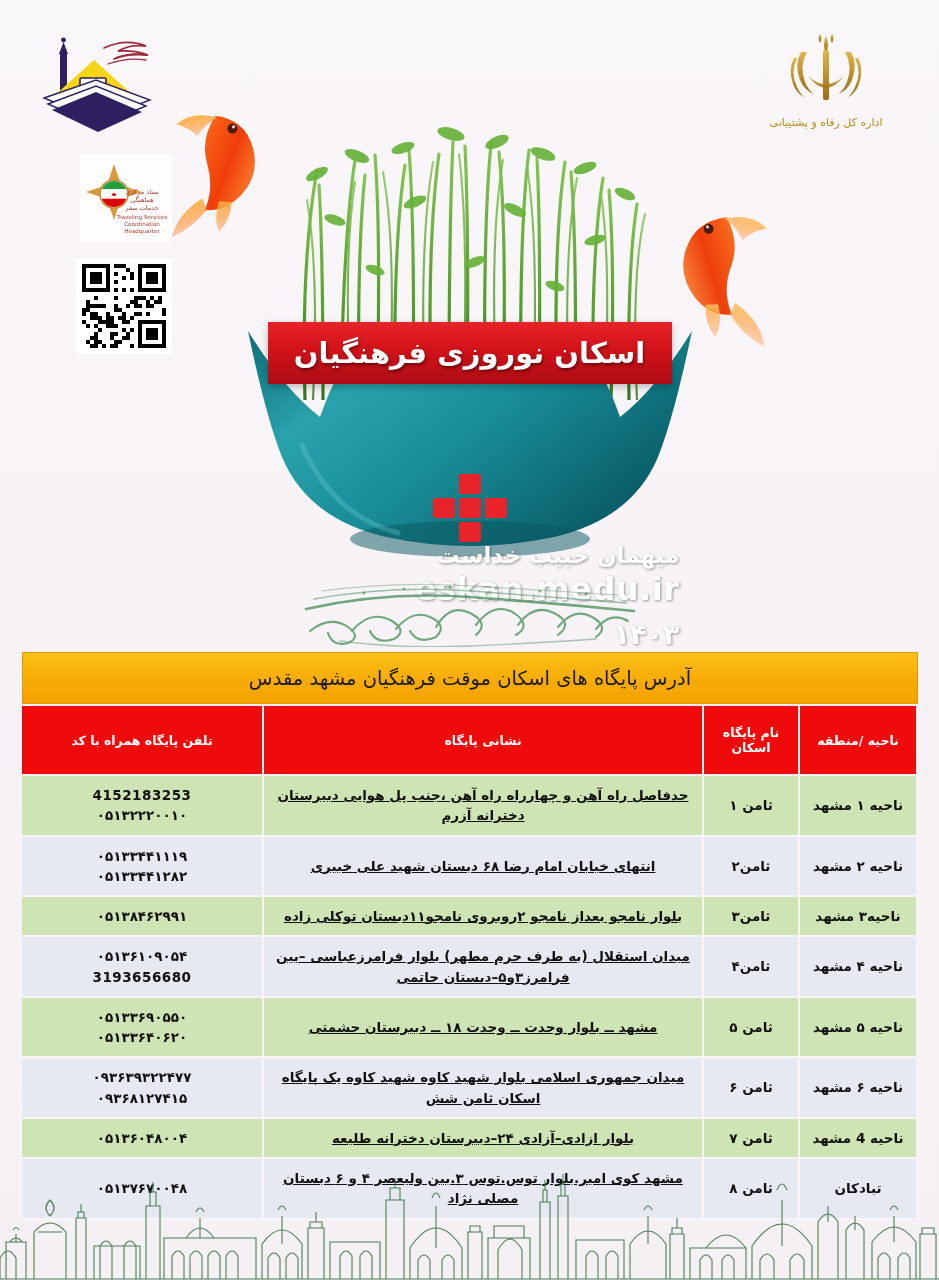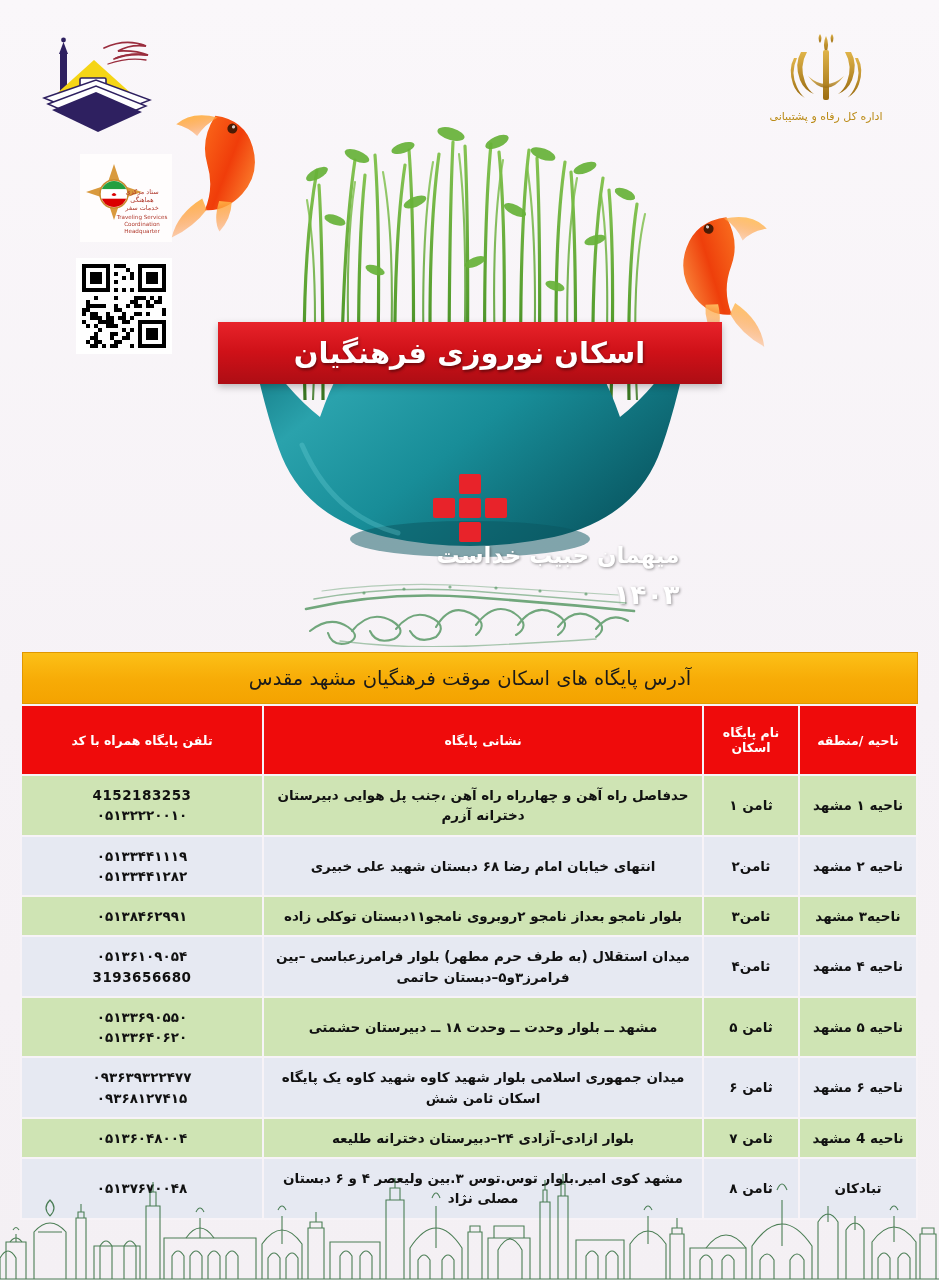--- a/index.html
+++ b/index.html
@@ -78,20 +78,21 @@
     position: absolute;
     right: 28px;
     top: 30px;
     width: 170px;
     text-align: center;
   }
   .logo-ministry .emblem { width: 92px; height: 80px; margin: 0 auto; display:block; }
   .ministry-line1 {
     font-size: 11px;
     color: #b8860b;
+    margin-top: 6px;
     letter-spacing: 0.3px;
     opacity: .95;
   }
   .ministry-line2 {
     font-size: 17px;
     color: #a9761b;
     margin-top: 2px;
     font-weight: bold;
     opacity: .95;
   }
@@ -126,21 +127,21 @@
     bottom: 0;
     width: 456px;
     height: 245px;
   }
   .bowl svg { width: 100%; height: 100%; display: block; }
 
   .ribbon {
     position: absolute;
     left: 50%; transform: translateX(-50%);
     top: 232px;
-    width: 504px;
+    width: 404px;
     height: 62px;
     background: linear-gradient(180deg,#e8232a 0%, #cf1118 48%, #ad0d14 100%);
     box-shadow: 0 3px 7px rgba(0,0,0,.25);
     display: flex;
     align-items: center;
     justify-content: center;
   }
   .ribbon-text {
     color: #fff;
     font-size: 29px;
@@ -253,21 +254,21 @@
 
   tr.row-green td { background: #cfe4b4; }
   tr.row-grey  td { background: #e6e9f2; }
 
   .col-region  { width: 118px; }
   .col-base    { width: 96px;  }
   .col-address { width: 440px; }
   .col-phone   { width: 242px; }
 
   td.c-phone { font-size: 14px; letter-spacing: .5px; line-height: 1.75; }
-  td.c-addr  { font-size: 13.5px; line-height: 1.6; }
+  td.c-addr  { font-size: 13.5px; line-height: 1.6; text-decoration: underline; }
   .phone-line { display: block; }
 
   
   .skyline {
     position: absolute;
     bottom: 0;
     left: 0;
     width: 939px;
     height: 108px;
   }
@@ -944,20 +945,21 @@
             <rect x="32" y="26" width="22" height="20" rx="2"></rect>
             <rect x="6" y="26" width="22" height="20" rx="2"></rect>
             <rect x="58" y="26" width="22" height="20" rx="2"></rect>
             <rect x="32" y="50" width="22" height="20" rx="2"></rect>
           </g>
         </svg>
       </div>
 
       <div class="bowl-texts">
         <div class="guest-text">میهمان حبیب خداست</div>
+        <div class="site-url">eskan.medu.ir</div>
         <div class="year-text">۱۴۰۳</div>
       </div>
     </div>
 
     <div class="calligraphy" title="شهر رمضان الذي أنزل فيه القرآن">
       <svg viewBox="0 0 340 68" xmlns="http://www.w3.org/2000/svg">
         <g stroke="#3f8a4e" fill="none" stroke-width="2.1" stroke-linecap="round" opacity=".85">
           <path d="M10 52 q20 -16 38 -4 q14 10 0 16 q-16 4 -20 -10"></path>
           <path d="M52 52 q18 -22 40 -10 q16 10 2 18 q-18 6 -24 -8"></path>
           <path d="M96 50 q16 -20 34 -12 q18 8 6 20 q-18 8 -26 -6"></path>

